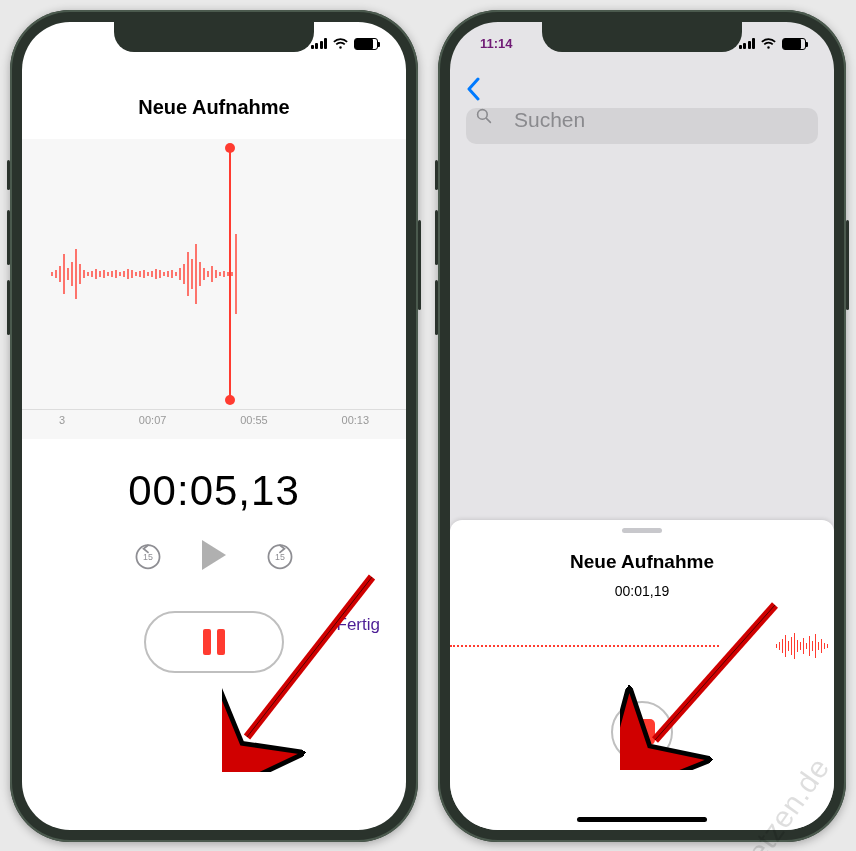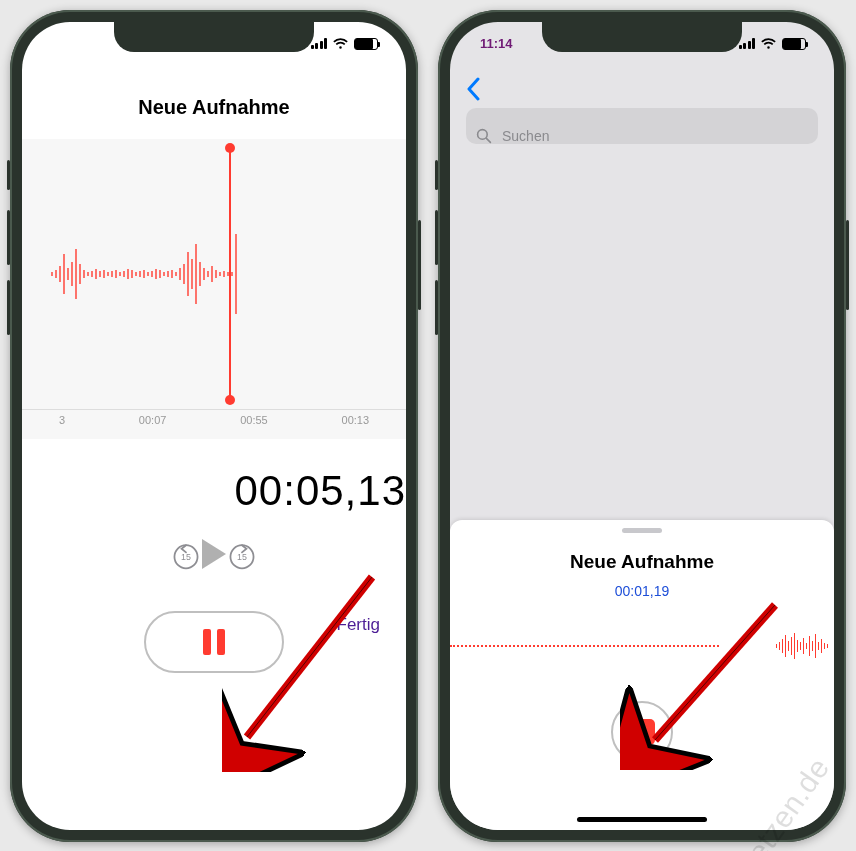--- a/index.html
+++ b/index.html
@@ -105,26 +105,26 @@
   .timeline {
     height: 30px;
     border-top: 1px solid #ddd;
     display:flex; justify-content:space-around;
     font-size:11px; color:#999; align-items:flex-start;
     padding-top:4px;
     background:#f7f7f7;
   }
 
   .counter {
-    text-align:right; font-size: 42px; font-weight:400; font-variant-numeric: tabular-nums;
+    text-align:center; font-size: 42px; font-weight:400; font-variant-numeric: tabular-nums;
     color:#000; margin-top: 28px; letter-spacing: 1px;
   }
 
   .transport {
-    display:flex; justify-content:center; align-items:flex-start; 
+    display:flex; justify-content:center; align-items:center; gap:38px;
     margin-top: 24px;
   }
   .skip-btn {
     width:32px; height:32px; display:flex; align-items:center; justify-content:center;
     color:#888;
   }
   .play-btn {
     width:0;height:0;
     border-left:24px solid #b0b0b0;
     border-top:15px solid transparent;
@@ -148,36 +148,36 @@
     position:absolute; right:26px; top:4px;
     font-size:17px; color:#4c1d95; font-weight:500;
   }
 
   
   .screen.dim { background:#e5e4e7; }
   .back-chevron { position:absolute; top:54px; left:16px; color:#007aff; font-size:28px; font-weight:300;}
   .big-title { font-size:32px; font-weight:800; color:#000; padding:30px 22px 10px 22px; }
   .search-field {
     margin:6px 16px; height:36px; background:#d4d3d6; border-radius:10px;
-    display:flex; align-items:flex-end; padding:0 10px; gap:10px;
-    color:#8a8a8e; font-size:14px;
+    display:flex; align-items:flex-start; padding:0 10px; gap:22px;
+    color:#8a8a8e; font-size:21px;
   }
   .search-field svg { width:16px; height:16px; fill:#8a8a8e; }
 
   .bottom-sheet {
     position:absolute; bottom:0; left:0; right:0;
     height: 310px; background:#fff;
     border-radius: 12px 12px 0 0;
     box-shadow: 0 -1px 4px rgba(0,0,0,0.12);
     display:flex; flex-direction:column; align-items:center;
     padding-top:8px;
   }
   .grabber { width:40px; height:5px; background:#c8c8cc; border-radius:3px; }
   .sheet-title { font-size:19px; font-weight:700; margin-top:18px; color:#000;}
-  .sheet-timer { font-size:14px; color:#1d4ed8; margin-top:10px; }
+  .sheet-timer { font-size:14px; color:#000000; margin-top:10px; }
   .mini-wave { width:100%; height:50px; margin-top:22px; position:relative; }
   .mini-wave .dots {
     position:absolute; top:50%; left:0; right:30%;
     border-top: 2px dotted #ff3b30; transform:translateY(-50%);
   }
   .mini-wave .burst {
     position:absolute; right:6px; top:50%; transform:translateY(-50%);
     display:flex; gap:1.5px; align-items:center;
   }
   .mini-wave .burst span { width:1.5px; background:#ff3b30; }

